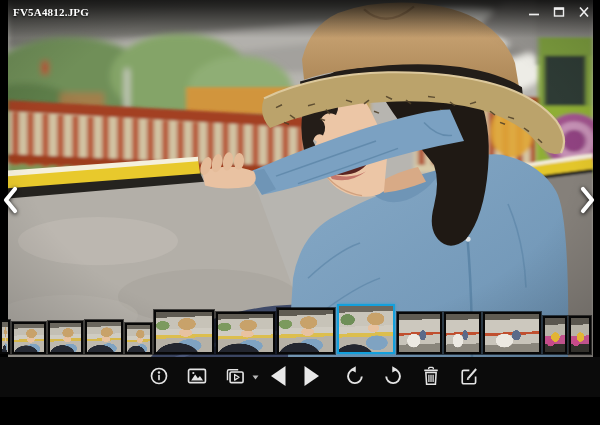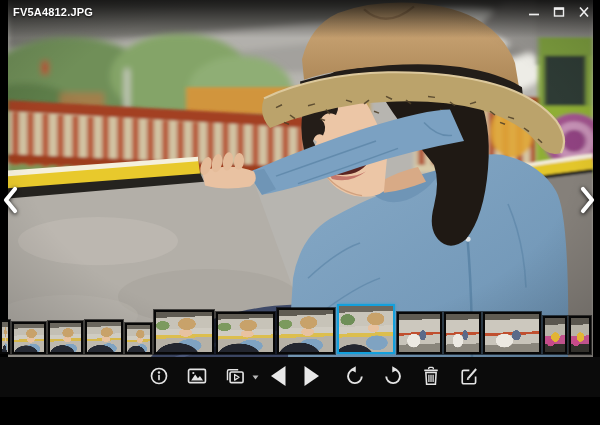--- a/index.html
+++ b/index.html
@@ -1,19 +1,19 @@
 <!DOCTYPE html>
 <html><head>
 <meta charset="utf-8">
 <style>
   html,body{margin:0;padding:0;background:#000;}
   *{box-sizing:border-box;}
   .app{
     position:relative;width:600px;height:397px;background:#000;overflow:hidden;
-    font-family:Liberation Sans, sans-serif;
+    font-family:Liberation Serif, serif;
   }
   
   .photo-stage{position:absolute;left:8px;right:7px;top:0;bottom:40px;background:#111;overflow:hidden;}
   .photo-stage svg{display:block;width:100%;height:100%;}
   
   .titlebar{position:absolute;left:0;right:0;top:0;height:38px;
     background:linear-gradient(to bottom,rgba(0,0,0,.82) 0%,rgba(0,0,0,.45) 45%,rgba(0,0,0,0) 100%);
     z-index:6;}
   .title-text{position:absolute;left:13px;top:6px;color:#fff;font-size:11px;font-weight:bold;
     letter-spacing:.2px;text-shadow:0 1px 2px rgba(0,0,0,.9);}

